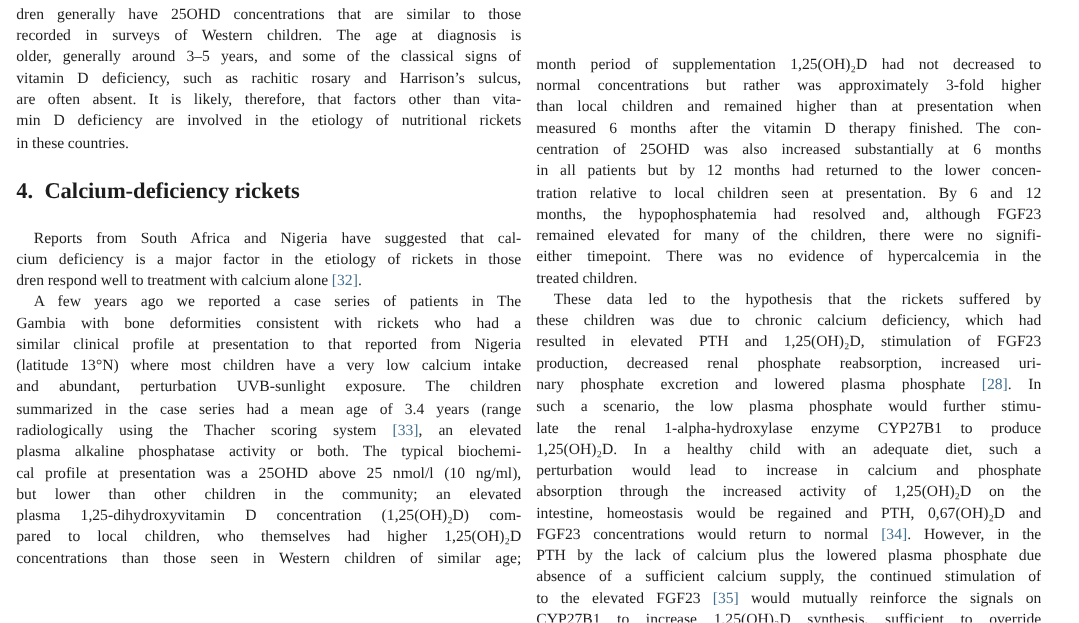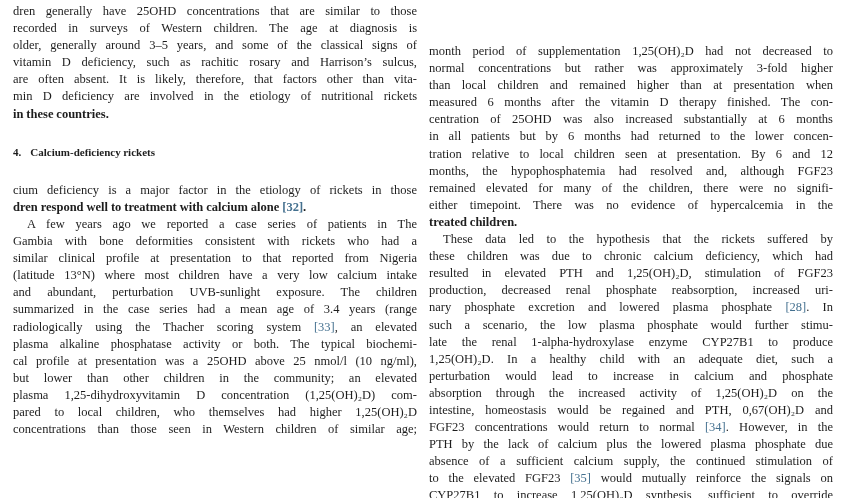--- a/index.html
+++ b/index.html
@@ -12,24 +12,24 @@
     font-size:12.5px; line-height:17.1px;
     word-spacing:-0.2px;
   }
   .col { position:absolute; top:3px; width:404px; overflow:hidden; }
   .col-left  { left:13px; }
   .col-right { left:429px;margin-top:40px; }
   .ln {
     text-align:justify; text-align-last:justify;
     height:17.1px; overflow:hidden; white-space:normal;
   }
-  .ln.end { text-align-last:left;font-weight:bold; }
+  .ln.end { text-align-last:left; }
   .ln.ind { text-indent:14px; }
   .heading {
-    font-weight:bold; font-size:11px; line-height:17.1px;
+    font-weight:bold; font-size:18px; line-height:17.1px;
     margin:21px 0 21px 0;
   }
   .heading .h-num { margin-right:9px; }
   .cite { color:var(--cite); cursor:pointer; }
 </style>
 </head>
 <body>
 
 <div class="col col-left">
   <div class="para">
@@ -40,20 +40,21 @@
     <div class="ln">are often absent. It is likely, therefore, that factors other than vita-</div>
     <div class="ln">min D deficiency are involved in the etiology of nutritional rickets</div>
     <div class="ln end">in these countries.</div>
   </div>
 
   <div class="heading">
     <span class="h-num">4.</span><span class="h-title">Calcium-deficiency rickets</span>
   </div>
 
   <div class="para">
+    <div class="ln ind">Reports from South Africa and Nigeria have suggested that cal-</div>
     <div class="ln">cium deficiency is a major factor in the etiology of rickets in those</div>
     <div class="ln end">dren respond well to treatment with calcium alone <span class="cite">[32]</span>.</div>
   </div>
 
   <div class="para">
     <div class="ln ind">A few years ago we reported a case series of patients in The</div>
     <div class="ln">Gambia with bone deformities consistent with rickets who had a</div>
     <div class="ln">similar clinical profile at presentation to that reported from Nigeria</div>
     <div class="ln">(latitude 13°N) where most children have a very low calcium intake</div>
     <div class="ln">and abundant, perturbation UVB-sunlight exposure. The children</div>
@@ -68,21 +69,21 @@
   </div>
 </div>
 
 <div class="col col-right">
   <div class="para">
     <div class="ln">month period of supplementation 1,25(OH)₂D had not decreased to</div>
     <div class="ln">normal concentrations but rather was approximately 3-fold higher</div>
     <div class="ln">than local children and remained higher than at presentation when</div>
     <div class="ln">measured 6 months after the vitamin D therapy finished. The con-</div>
     <div class="ln">centration of 25OHD was also increased substantially at 6 months</div>
-    <div class="ln">in all patients but by 6 months had returned to the lower concen-</div>
+    <div class="ln">in all patients but by 12 months had returned to the lower concen-</div>
     <div class="ln">tration relative to local children seen at presentation. By 6 and 12</div>
     <div class="ln">months, the hypophosphatemia had resolved and, although FGF23</div>
     <div class="ln">remained elevated for many of the children, there were no signifi-</div>
     <div class="ln">either timepoint. There was no evidence of hypercalcemia in the</div>
     <div class="ln end">treated children.</div>
   </div>
 
   <div class="para">
     <div class="ln ind">These data led to the hypothesis that the rickets suffered by</div>
     <div class="ln">these children was due to chronic calcium deficiency, which had</div>

